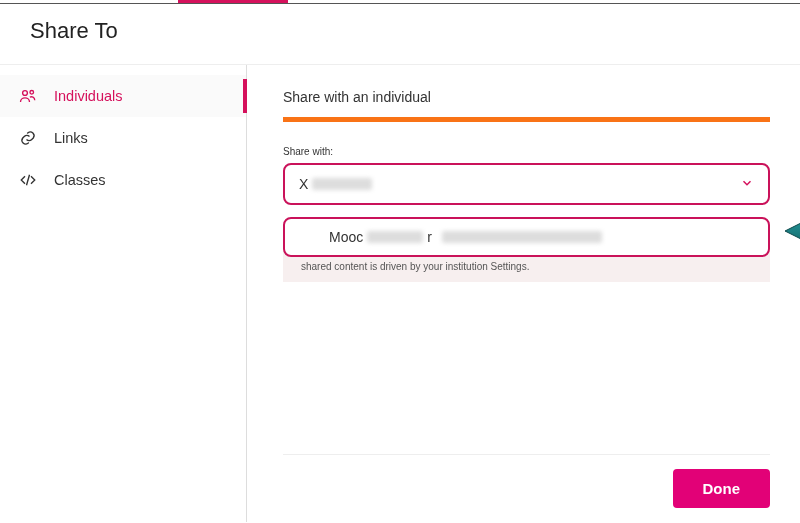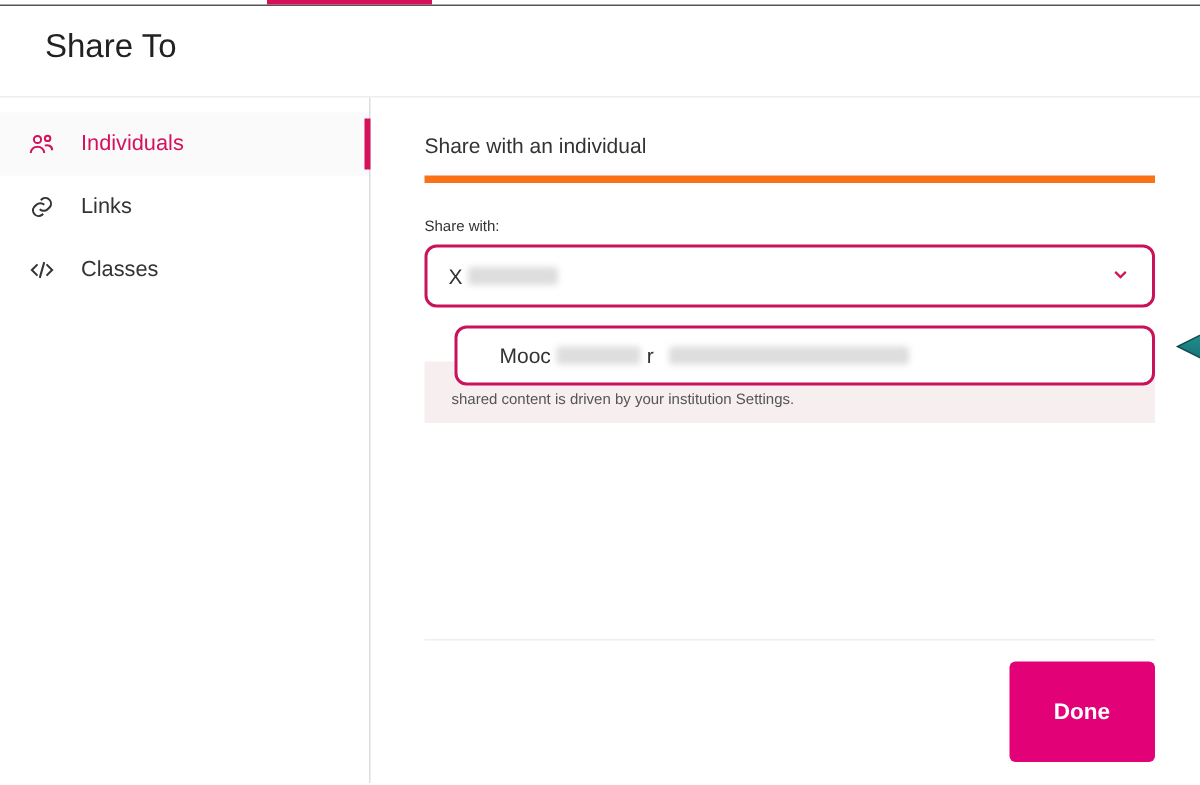--- a/index.html
+++ b/index.html
@@ -123,26 +123,25 @@
     font-size: 14px;
   }
   .dropdown {
     margin-top: 12px;
     border: 2px solid #ca125a;
     border-radius: 8px;
     background: #fff;
     height: 40px;
     display: flex;
     align-items: center;
-    padding: 0 28px;
+    padding: 0 44px;
     font-size: 14px;
     color: #333;
     position: relative;
     z-index: 2;
-    margin-left: 20px;
   }
   .note-strip {
     background: #f7efef;
     margin-top: -16px;
     padding: 20px 18px 10px 18px;
     font-size: 10px;
     color: #555;
     position: relative;
     z-index: 1;
   }
@@ -159,21 +158,21 @@
     display: flex;
     justify-content: flex-end;
   }
   .done-btn {
     background: #e20177;
     color: #fff;
     border: none;
     border-radius: 4px;
     font-size: 15px;
     font-weight: 600;
-    padding: 25px 30px;
+    padding: 11px 30px;
     cursor: pointer;
   }
 </style>
 </head>
 <body>
 
 <div class="topbar-accent"></div>
 
 <div class="header">
   <h1>Share To</h1>

